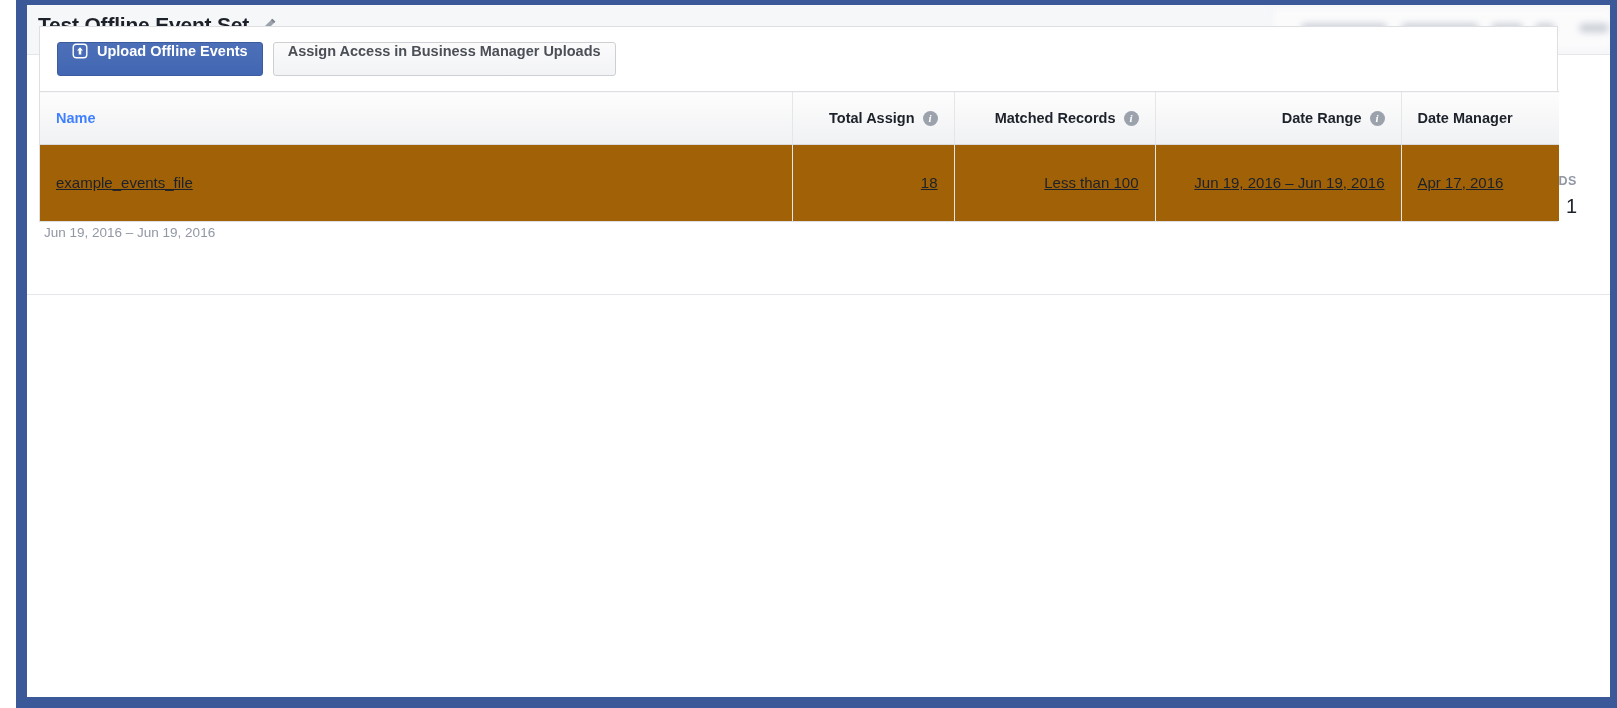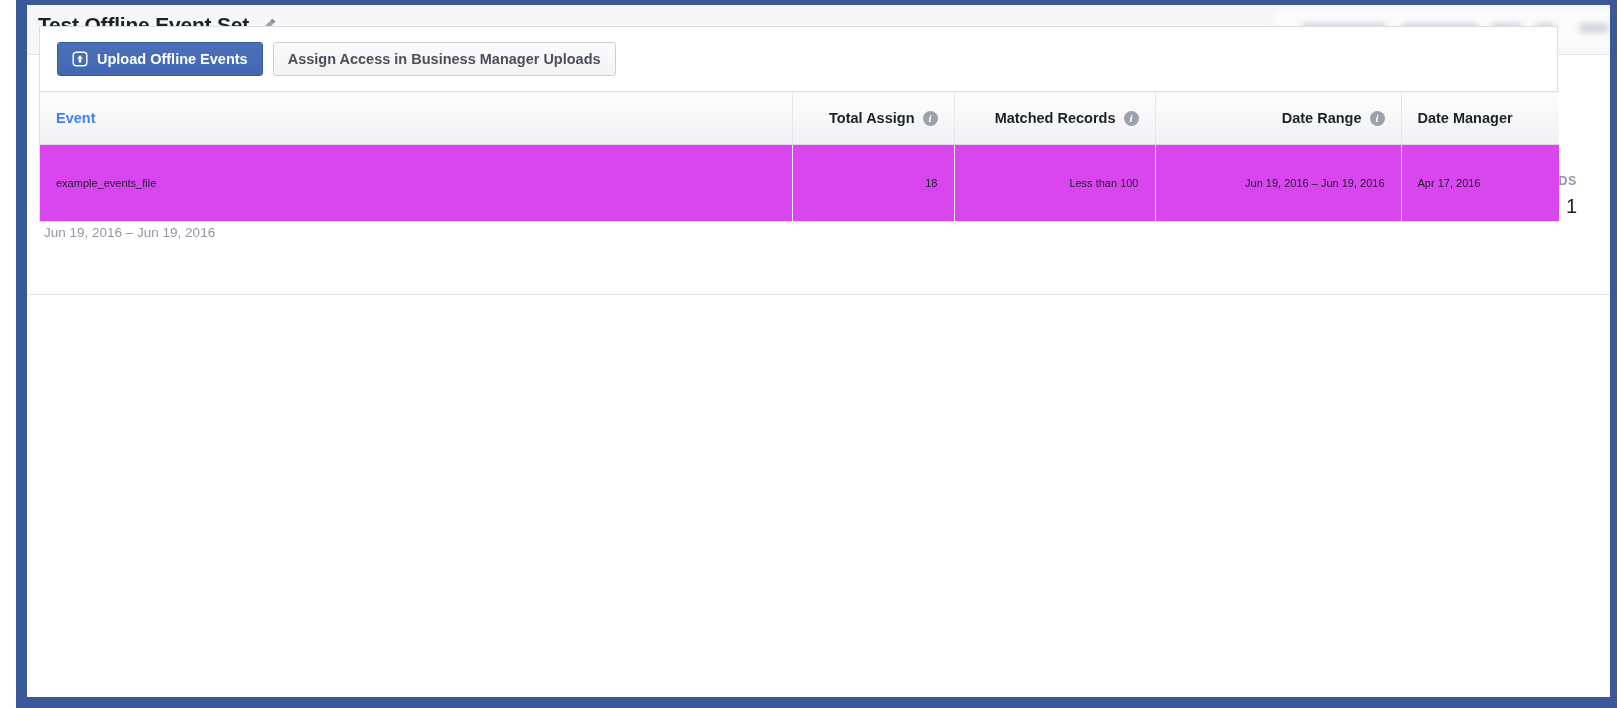--- a/index.html
+++ b/index.html
@@ -166,21 +166,20 @@
     display: flex;
     align-items: center;
     padding-left: 17px;
     gap: 10px;
     background: #ffffff;
   }
   .btn {
     box-sizing: border-box;
     height: 34px;
     display: inline-flex;
-    align-items: center;
     gap: 9px;
     padding: 0 14px;
     border-radius: 3px;
     font-size: 14.5px;
     font-weight: bold;
     cursor: pointer;
     white-space: nowrap;
   }
   .btn-primary {
     background: #4267b2;
@@ -225,27 +224,28 @@
     display: flex;
     align-items: center;
     gap: 8px;
     justify-content: flex-end;
   }
   table.uploads thead th:first-child .th-inner { justify-content: flex-start; }
 
   table.uploads tbody td {
     height: 76px;
     border-left: 1px solid #e4e6e9;
-    font-size: 11px;
+    font-size: 15px;
     color: #1d2129;
     padding: 0 16px;
     text-align: right;
     white-space: nowrap;
     box-sizing: border-box;
-    background: #d946ef;
+    background: #a16207;
+    text-decoration: underline;
   }
   table.uploads tbody td:first-child {
     border-left: none;
     text-align: left;
   }
 
   .col-name    { width: 752px; }
   .col-total   { width: 162px; }
   .col-matched { width: 201px; }
   .col-range   { width: 246px; margin-left: 20px; }
@@ -337,21 +337,21 @@
         <div class="btn btn-secondary">
           <span>Assign Access in Business Manager Uploads</span>
         </div>
       </div>
 
       <table class="uploads">
         <thead>
           <tr>
             <th class="col-name">
               <div class="th-inner">
-                <span>Event</span>
+                <span>Name</span>
               </div>
             </th>
             <th class="col-total">
               <div class="th-inner">
                 <span>Total Assign</span>
                 <span class="info-icon">i</span>
               </div>
             </th>
             <th class="col-matched">
               <div class="th-inner">

